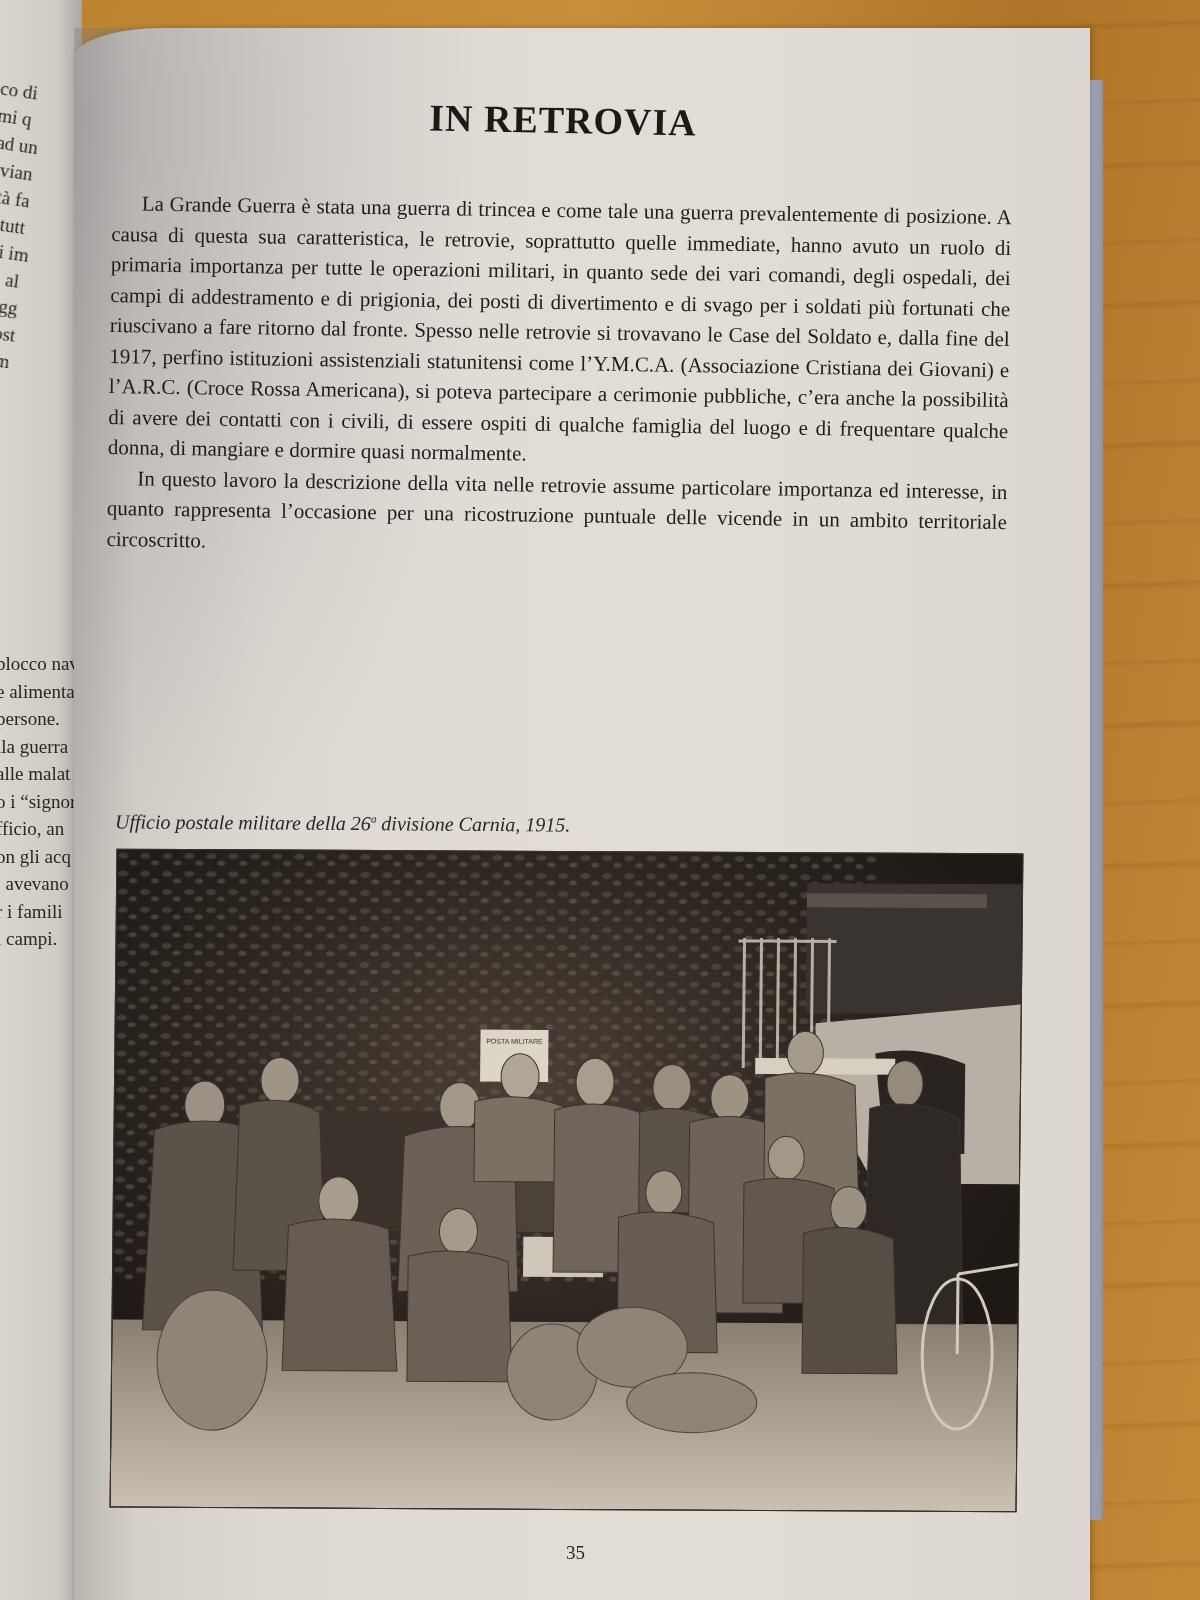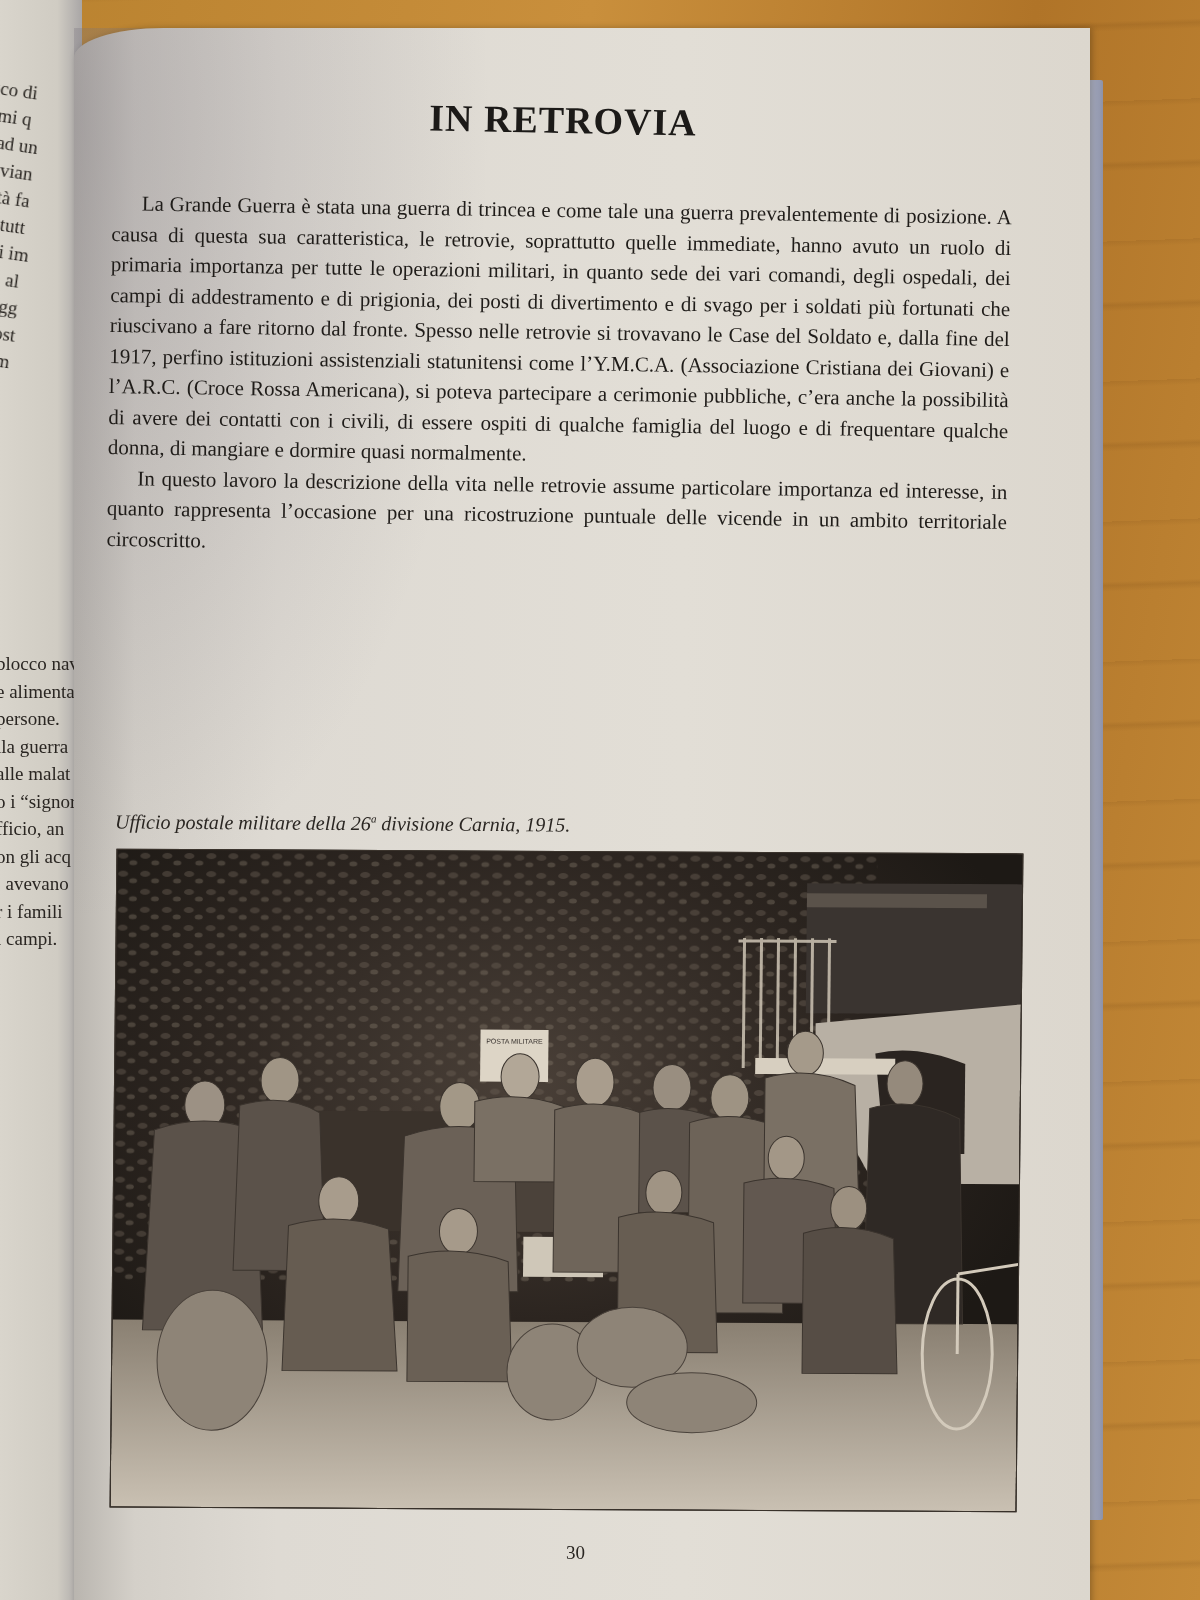--- a/index.html
+++ b/index.html
@@ -220,13 +220,13 @@
     </g>
 
     <g fill="none" stroke="#d3cabb" stroke-width="3">
       <ellipse cx="845" cy="500" rx="35" ry="75"></ellipse>
       <line x1="845" y1="420" x2="905" y2="410"></line>
       <line x1="845" y1="420" x2="845" y2="500"></line>
     </g>
   </svg>
 </div>
 
-<div class="page-number">30</div>
+<div class="page-number">35</div>
 
 </body></html>

